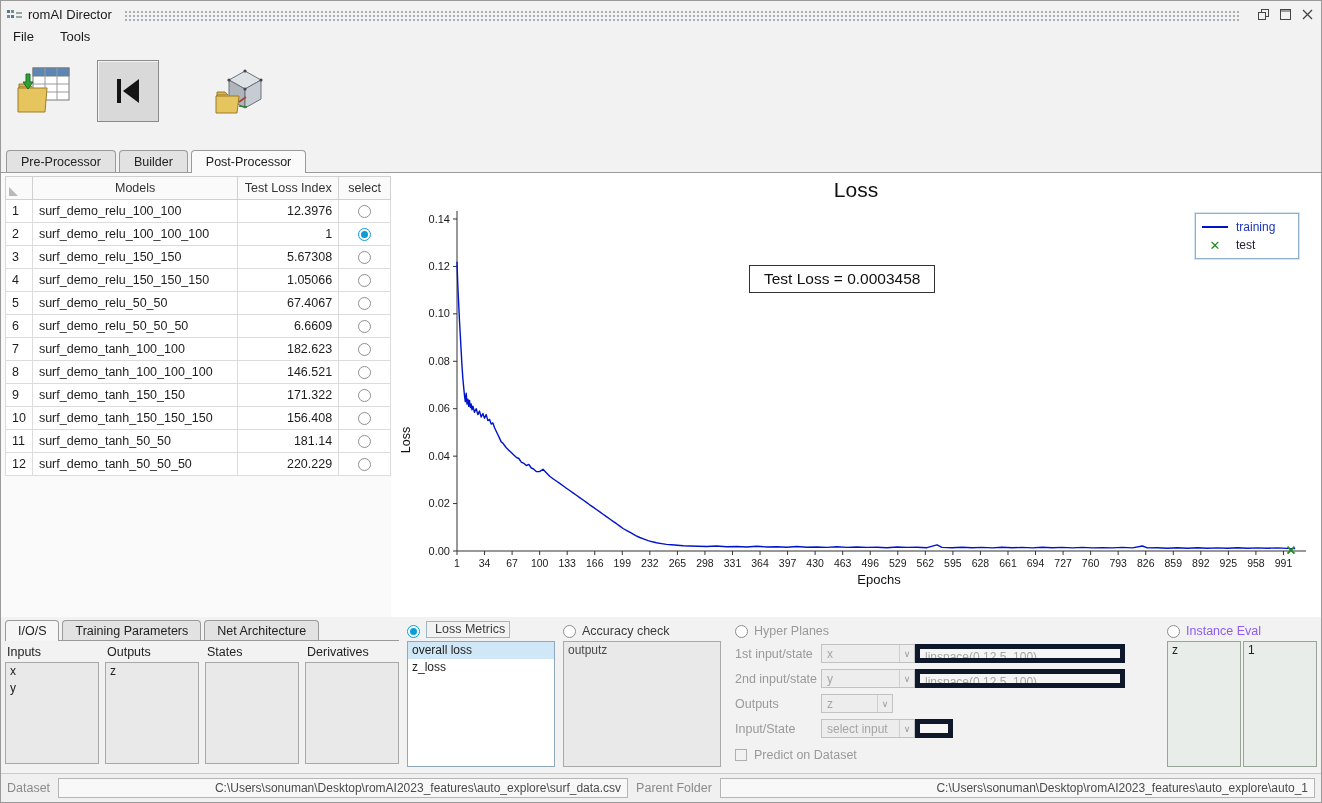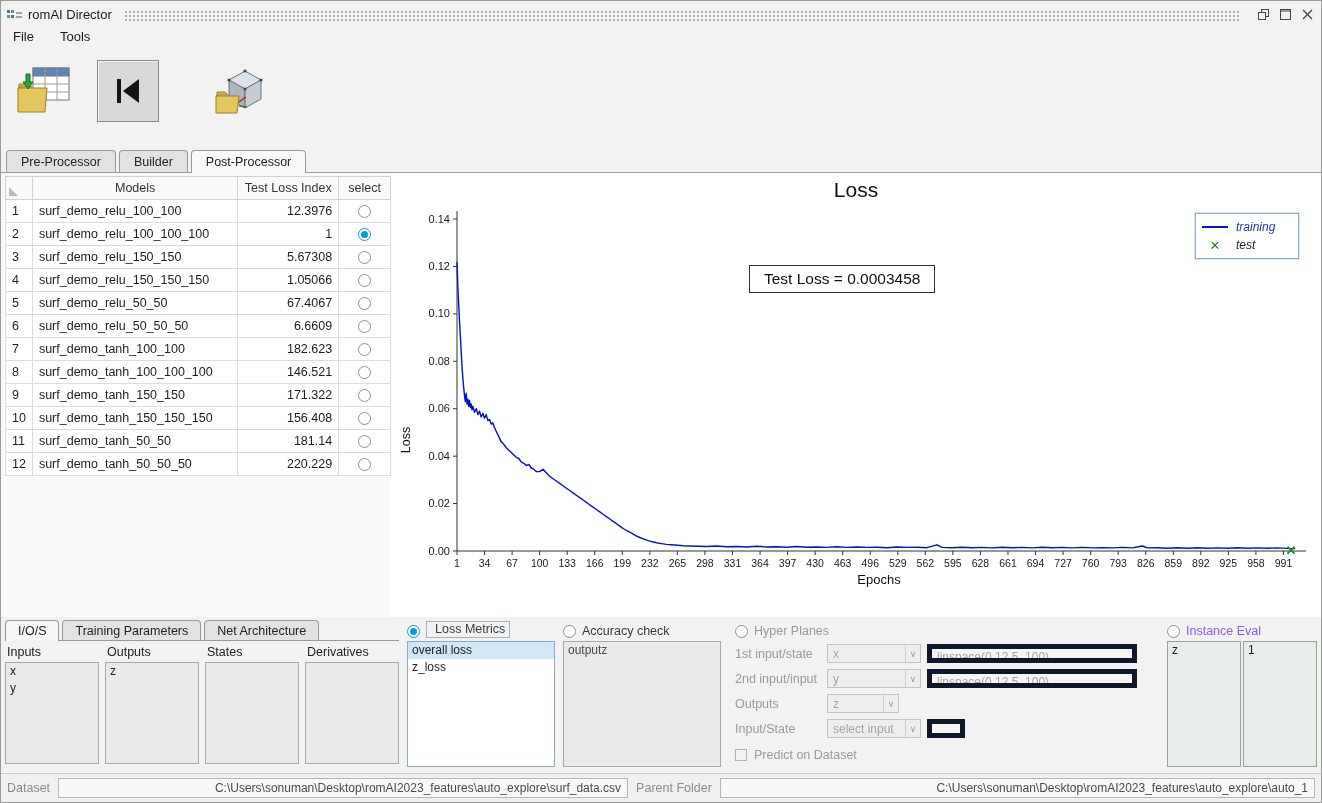--- a/index.html
+++ b/index.html
@@ -53,21 +53,21 @@
 
   
   .chart-panel { flex:1; position:relative; background:#fff; }
   .chart-title { text-align:center; font-size:21px; color:#111; padding-top:5px; height:30px; }
   .ylabel { position:absolute; left:2px; top:260px; transform:rotate(-90deg); transform-origin:center; font-size:12.5px; color:#111; }
   .chart-svg-wrap { margin-left:10px; }
   .legend { position:absolute; top:40px; right:22px; width:104px; background:#fff; border:1px solid #8fb0c8; box-shadow:0 0 0 1px #d5e6f2; padding:4px 6px; font-size:12px; }
   .legend-row { display:flex; align-items:center; gap:8px; height:18px; justify-content:flex-start; }
   .legend-swatch { width:26px; height:2px; background:#0013cc; }
   .legend-mark { width:26px; text-align:center; font-weight:bold; font-size:13px; line-height:13px; }
-  .legend-label { color:#223;font-style:italic; }
+  .legend-label { color:#223; }
   .legend-row:first-child .legend-label { color:#1d34b8; }
   .annotation { position:absolute; top:92px; left:358px; background:#fff; border:1px solid #333; padding:4px 14px; font-size:15.5px; color:#111; }
 
   
   .bottom { height:156px; display:flex; background:#f2f2f2; padding:0 4px; }
   .bgroup { display:flex; flex-direction:column; }
   .bhead { height:24px; display:flex; align-items:flex-end; gap:6px; padding-bottom:3px; }
   .bhead .hlabel { font-size:12.5px; color:#3b3b3b; }
   .bhead .hlabel.boxed { border:1px solid #9fb6c6; padding:0 4px 1px 8px; }
   .bhead .hlabel.dim { color:#9a9a9a; }
@@ -92,21 +92,21 @@
 
   .g-lm { width:148px; margin-left:8px; }
   .g-lm .listbox { height:126px; }
   .g-ac { width:158px; margin-left:8px; }
   .g-ac .listbox { height:126px; color:#4a4a4a; }
   .g-hp { width:424px; margin-left:14px; }
   .g-ie { flex:1; margin-left:8px; }
   .ie-boxes { display:flex; gap:2px; height:126px; }
   .ie-boxes .listbox { flex:1; height:126px; }
 
-  .hp-row { display:flex; align-items:center; height:25px; gap:6px; }
+  .hp-row { display:flex; align-items:center; height:25px; gap:0; }
   .hp-label { width:86px; font-size:12.5px; color:#9a9a9a; }
   .combo { display:inline-flex; align-items:center; justify-content:space-between; width:94px; height:19px;
            border:1px solid #c2c2c2; background:#ededed; font-size:12px; color:#a5a5a5; padding-left:5px; }
   .combo.small { width:72px; }
   .combo-arrow { width:15px; height:100%; border-left:1px solid #cfcfcf; display:flex; align-items:center; justify-content:center; font-size:9px; color:#9a9a9a; }
   .hp-field { height:19px; border:5px solid #0f172a; background:#f5f5f5; font-size:12px; color:#a5a5a5; padding:0 5px; line-height:17px; width:210px; white-space:nowrap; overflow:hidden; }
   .hp-field.tiny { width:38px; }
   .cbx { width:12px; height:12px; border:1px solid #b0b0b0; background:#f2f2f2; display:inline-block; }
   .hp-check { display:flex; align-items:center; gap:7px; height:25px; font-size:12.5px; color:#9a9a9a; padding-top:2px; }
 
@@ -457,21 +457,21 @@
       </div>
       <div class="hp-row">
         <span class="hp-label">1st input/state</span>
         <span class="combo">
           <span>x</span>
           <span class="combo-arrow">∨</span>
         </span>
         <span class="hp-field">linspace(0,12.5, 100)</span>
       </div>
       <div class="hp-row">
-        <span class="hp-label">2nd input/input</span>
+        <span class="hp-label">2nd input/state</span>
         <span class="combo">
           <span>y</span>
           <span class="combo-arrow">∨</span>
         </span>
         <span class="hp-field">linspace(0,12.5, 100)</span>
       </div>
       <div class="hp-row">
         <span class="hp-label">Outputs</span>
         <span class="combo small">
           <span>z</span>

